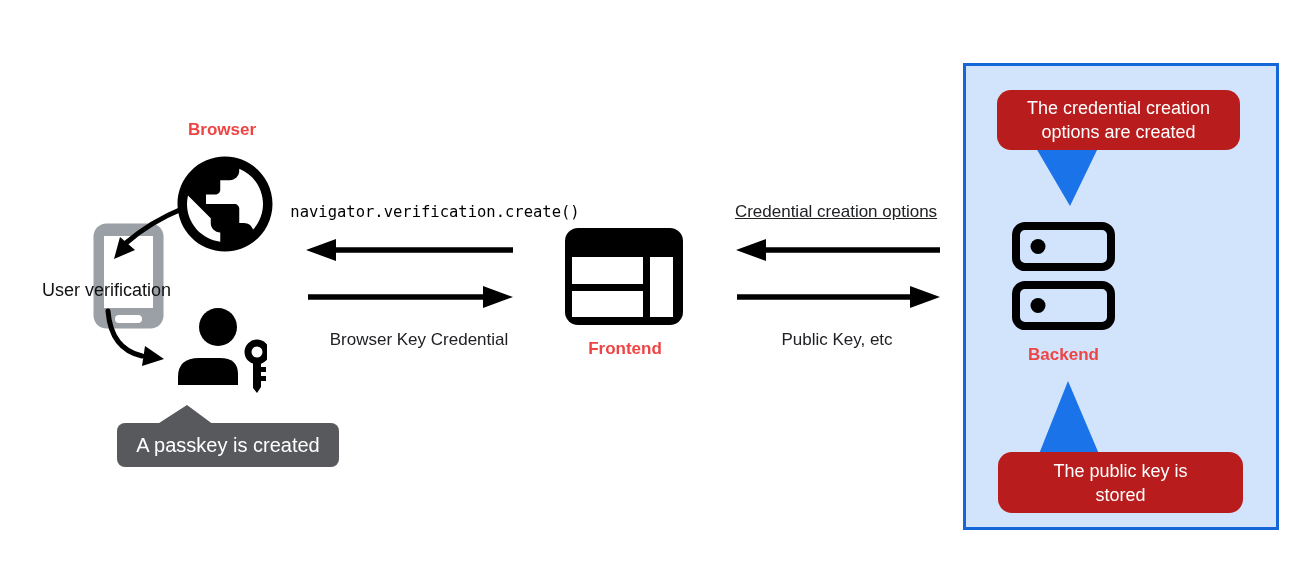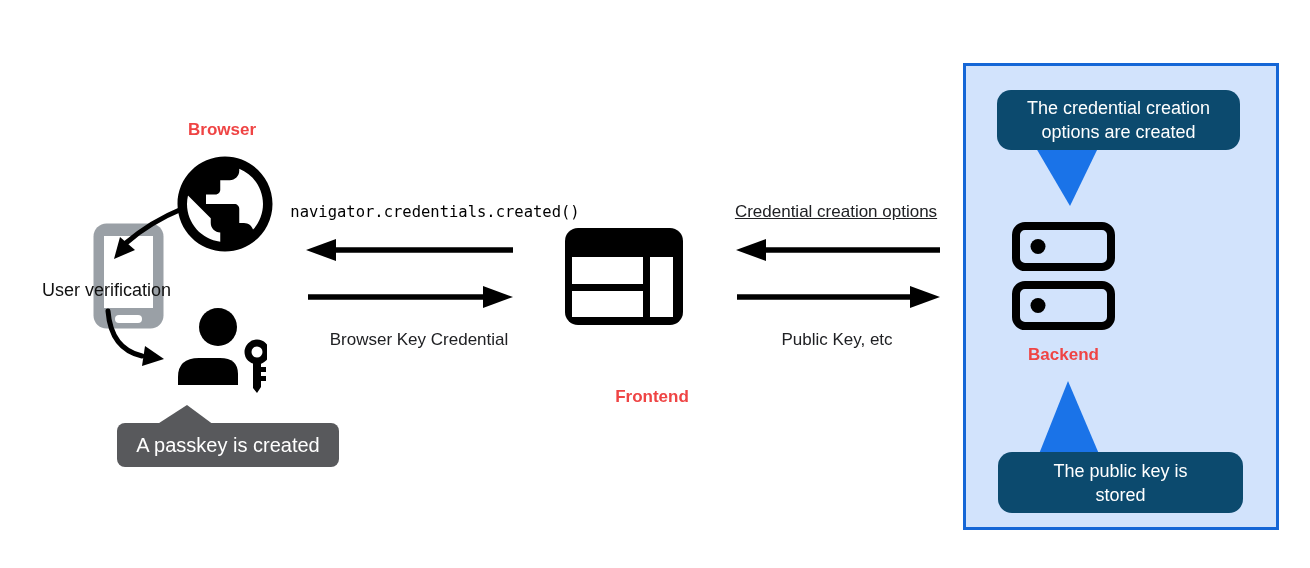--- a/index.html
+++ b/index.html
@@ -11,21 +11,21 @@
   .node-label{font-weight:bold;font-size:17px;text-align:center;color:#ef4444;z-index:4;}
   .msg-label{font-size:17px;text-align:center;color:#202124;z-index:4;}
   .code-label{font-family:"DejaVu Sans Mono", monospace;font-size:15.5px;text-align:center;color:#000;z-index:4;}
   .icon-layer{z-index:1;}
   #arrow-layer{position:absolute;left:0;top:0;z-index:2;pointer-events:none;}
   .blue-box{
     left:963px;top:63px;width:310px;height:461px;
     background:#d2e3fc;border:3px solid #1566d6;z-index:0;
   }
   .bubble{
-    background:#0c4a6e;border-radius:14px;color:#fff;font-size:18px;line-height:24px;
+    background:#b91c1c;border-radius:14px;color:#fff;font-size:18px;line-height:24px;
     display:flex;align-items:center;justify-content:center;text-align:center;z-index:3;
   }
   .bubble-top{left:997px;top:90px;width:243px;height:60px;}
   .bubble-top .inner{width:235px;}
   .bubble-bottom{left:998px;top:452px;width:245px;height:61px;}
   .bubble-bottom .inner{width:165px;}
   .tooltip{
     left:117px;top:423px;width:222px;height:44px;background:#58595c;border-radius:8px;
     color:#fff;font-size:20px;display:flex;align-items:center;justify-content:center;z-index:3;
   }
@@ -101,25 +101,25 @@
 
   <polygon points="187,405 156,425 214,425" fill="#58595c"></polygon>
   <polygon points="1036,148 1098,148 1070,206" fill="#1a73e8"></polygon>
   <polygon points="1068,381 1039,454 1099,454" fill="#1a73e8"></polygon>
 </svg>
 
 <div class="abs node-label" style="left:152px;top:120px;width:140px;">Browser</div>
 
 <div class="abs uv-label">User verification</div>
 
-<div class="abs node-label" style="left:587px;top:339px;width:130px;margin-top:48px;">Frontend</div>
+<div class="abs node-label" style="left:560px;top:339px;width:130px;">Frontend</div>
 
 <div class="abs node-label" style="left:1008px;top:345px;width:111px;">Backend</div>
 
-<div class="abs code-label" style="left:285px;top:203px;width:300px;">navigator.credentials.created()</div>
+<div class="abs code-label" style="left:285px;top:203px;width:300px;">navigator.verification.create()</div>
 
 <div class="abs msg-label" style="left:319px;top:330px;width:200px;">Browser Key Credential</div>
 
 <div class="abs msg-label" style="left:716px;top:202px;width:240px;text-decoration:underline;">Credential creation options</div>
 
 <div class="abs msg-label" style="left:737px;top:330px;width:200px;">Public Key, etc</div>
 
 <div class="abs tooltip">
   <span class="inner">A passkey is created</span>
 </div>

